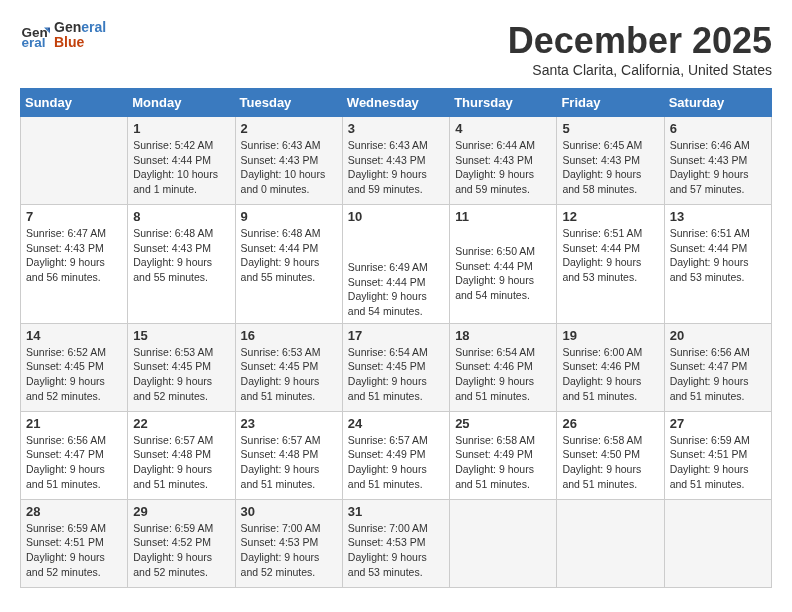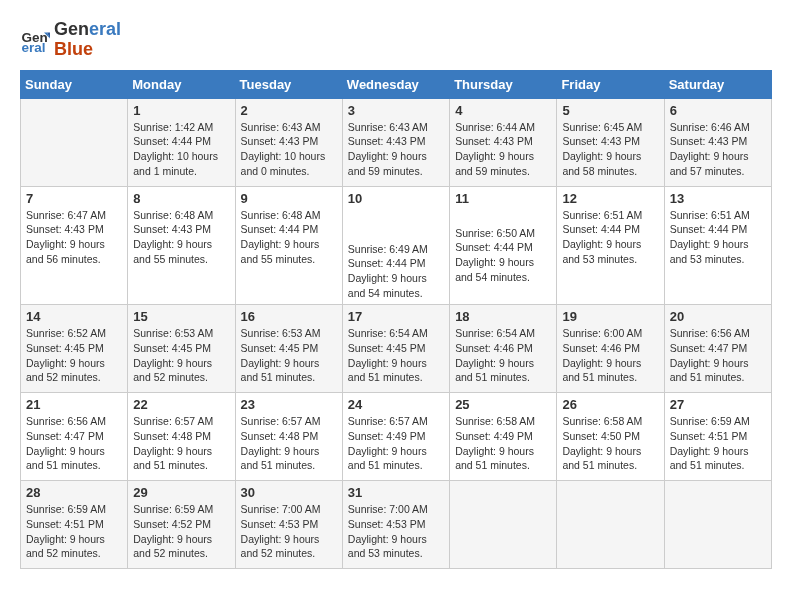--- a/index.html
+++ b/index.html
@@ -15,21 +15,21 @@
       align-items: flex-start;
       justify-content: space-between;
       margin-bottom: 10px;
       gap: 22px;
     }
     .logo {
       display: flex;
       align-items: center;
     }
     .logo-text {
-      font-size: 18px;
+      font-size: 14px;
       font-weight: bold;
       color: #333;
       line-height: 1.1;
     }
     .logo-text span {
       color: #3a7abf;
     }
     .logo-icon {
       width: 30px;
       height: 30px;
@@ -98,40 +98,44 @@
       <polygon points="32,10 40,18 36,10" fill="#3a7abf"></polygon>
       <polygon points="36,10 40,18 40,10" fill="#2a5a9f"></polygon>
     </svg>
     <div>
       <div class="logo-text">
         <div>Gen<span>eral</span></div>
         <div style="color:#c2410c;">Blue</div>
       </div>
     </div>
   </div>
+  <div class="title-block">
+    <div class="month-title">December 2025</div>
+    <div class="subtitle">Santa Clarita, California, United States</div>
+  </div>
 </div>
 
 <table>
   <thead>
     <tr id="weekday-header">
     <th>Sunday</th>
         <th>Monday</th>
         <th>Tuesday</th>
         <th>Wednesday</th>
         <th>Thursday</th>
         <th>Friday</th>
         <th>Saturday</th>
       </tr>
   </thead>
   <tbody id="calendar-body">
   <tr>
         <td></td>
         <td>
           <span class="day-num">1</span>
-          <div class="day-info" style="white-space: pre-line;">Sunrise: 1:42 AM
+          <div class="day-info" style="white-space: pre-line;">Sunrise: 5:42 AM
 Sunset: 4:44 PM
 Daylight: 10 hours
 and 1 minute.</div>
         </td>
         <td>
           <span class="day-num">2</span>
           <div class="day-info" style="white-space: pre-line;">Sunrise: 6:43 AM
 Sunset: 4:43 PM
 Daylight: 10 hours
 and 0 minutes.</div>

